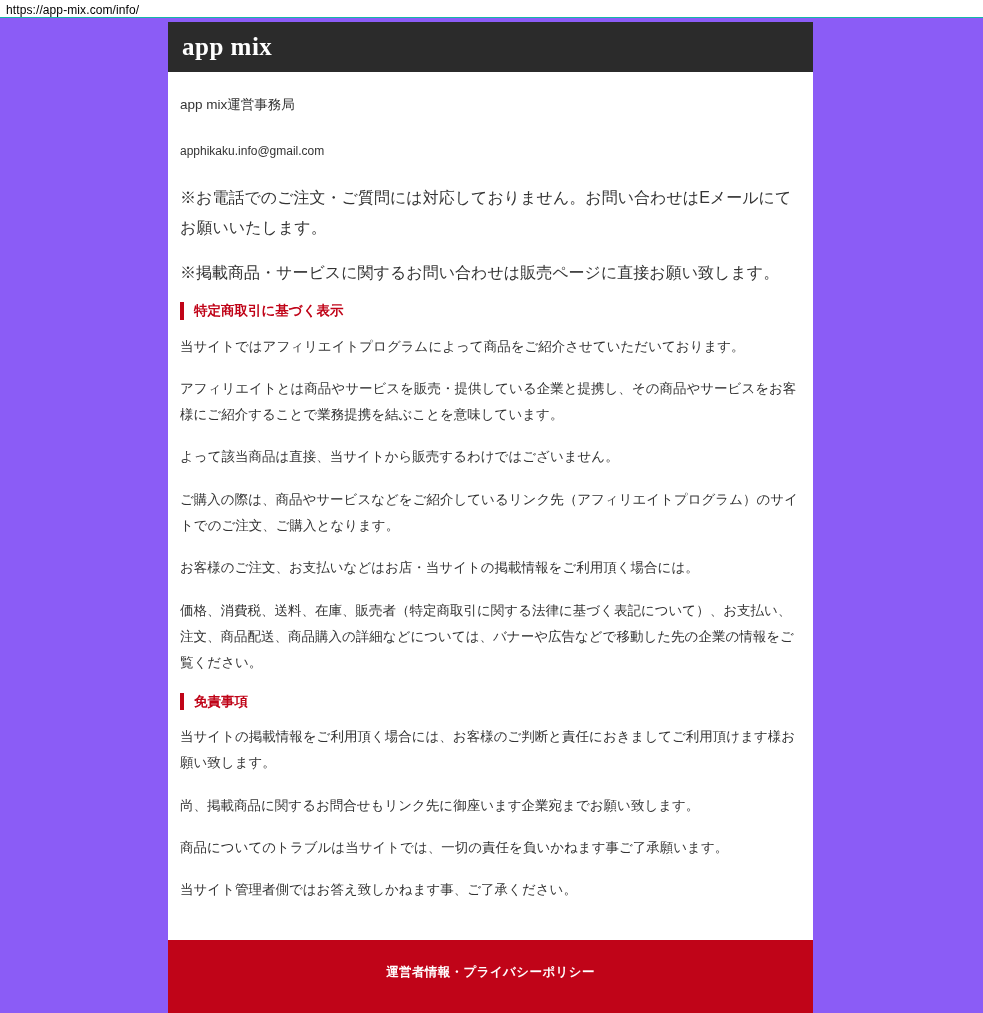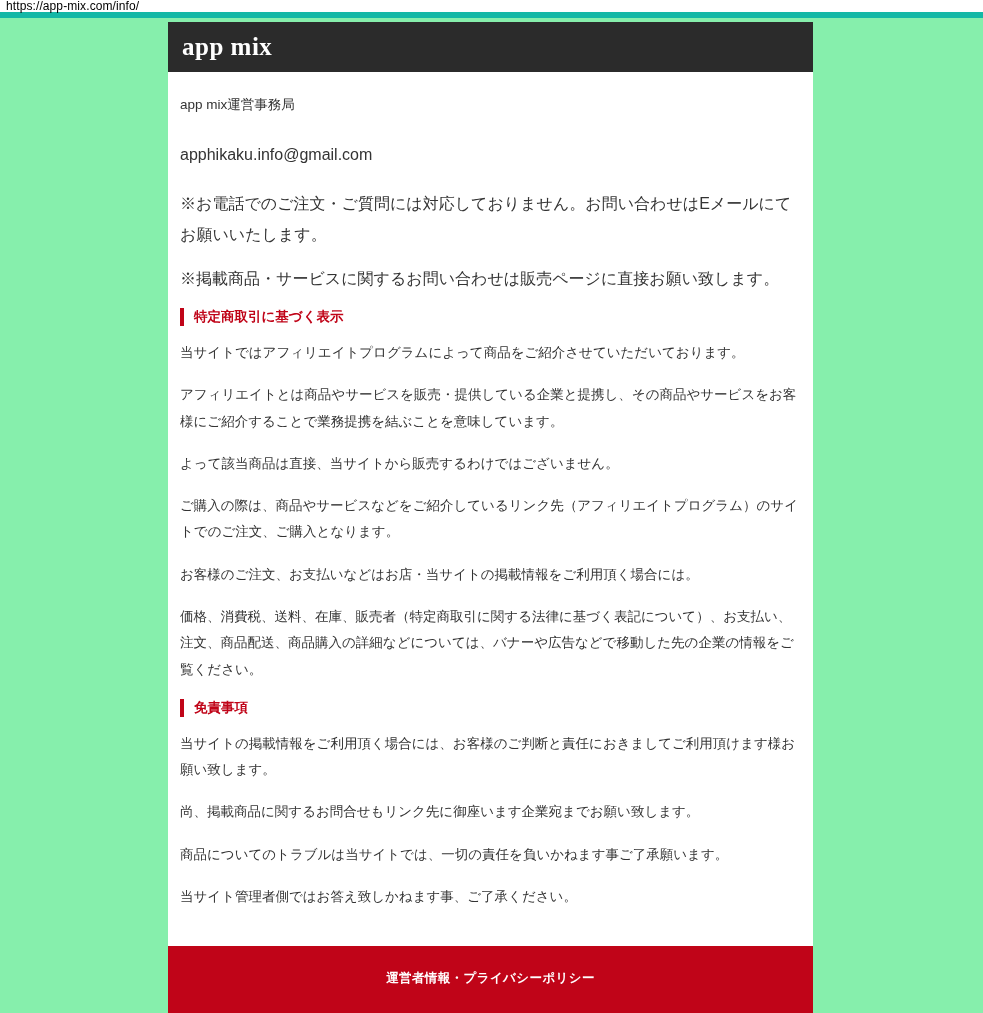--- a/index.html
+++ b/index.html
@@ -8,38 +8,38 @@
     background: #ffffff;
   }
   body {
     width: 983px;
     height: 1013px;
     font-family: "Liberation Sans", sans-serif;
     overflow: hidden;
   }
   .urlbar {
     height: 18px;
-    border-bottom: 6px solid #14b8a6;
+    border-bottom: 1px solid #14b8a6;
     background: #ffffff;
     display: flex;
-    align-items: center;
+    align-items: flex-end;
     padding: 0 6px;
     box-sizing: border-box;
   }
   .urlbar .url-text {
     font-size: 12px;
     color: #000000;
     letter-spacing: 0.1px;
     white-space: nowrap;
   }
   .page {
     position: relative;
     width: 983px;
     height: 995px;
-    background: #86efac;
+    background: #8b5cf6;
   }
   .container {
     position: absolute;
     left: 168px;
     top: 4px;
     width: 645px;
     background: #ffffff;
   }
   .site-header {
     background: #2b2b2b;
@@ -77,21 +77,21 @@
   }
   .section-heading.spaced {
   }
   p.body-text {
     font-size: 13.5px;
     color: #333333;
     line-height: 1.95;
     margin: 0 0 16px 0;
   }
   p.mail {
-    font-size: 16px;
+    font-size: 12px;
     color: #333333;
     margin: 0 0 22px 0;
     line-height: 1.6;
   }
   p.note {
     font-size: 16px;
     color: #333333;
     line-height: 1.9;
     margin: 0 0 14px 0;
   }

